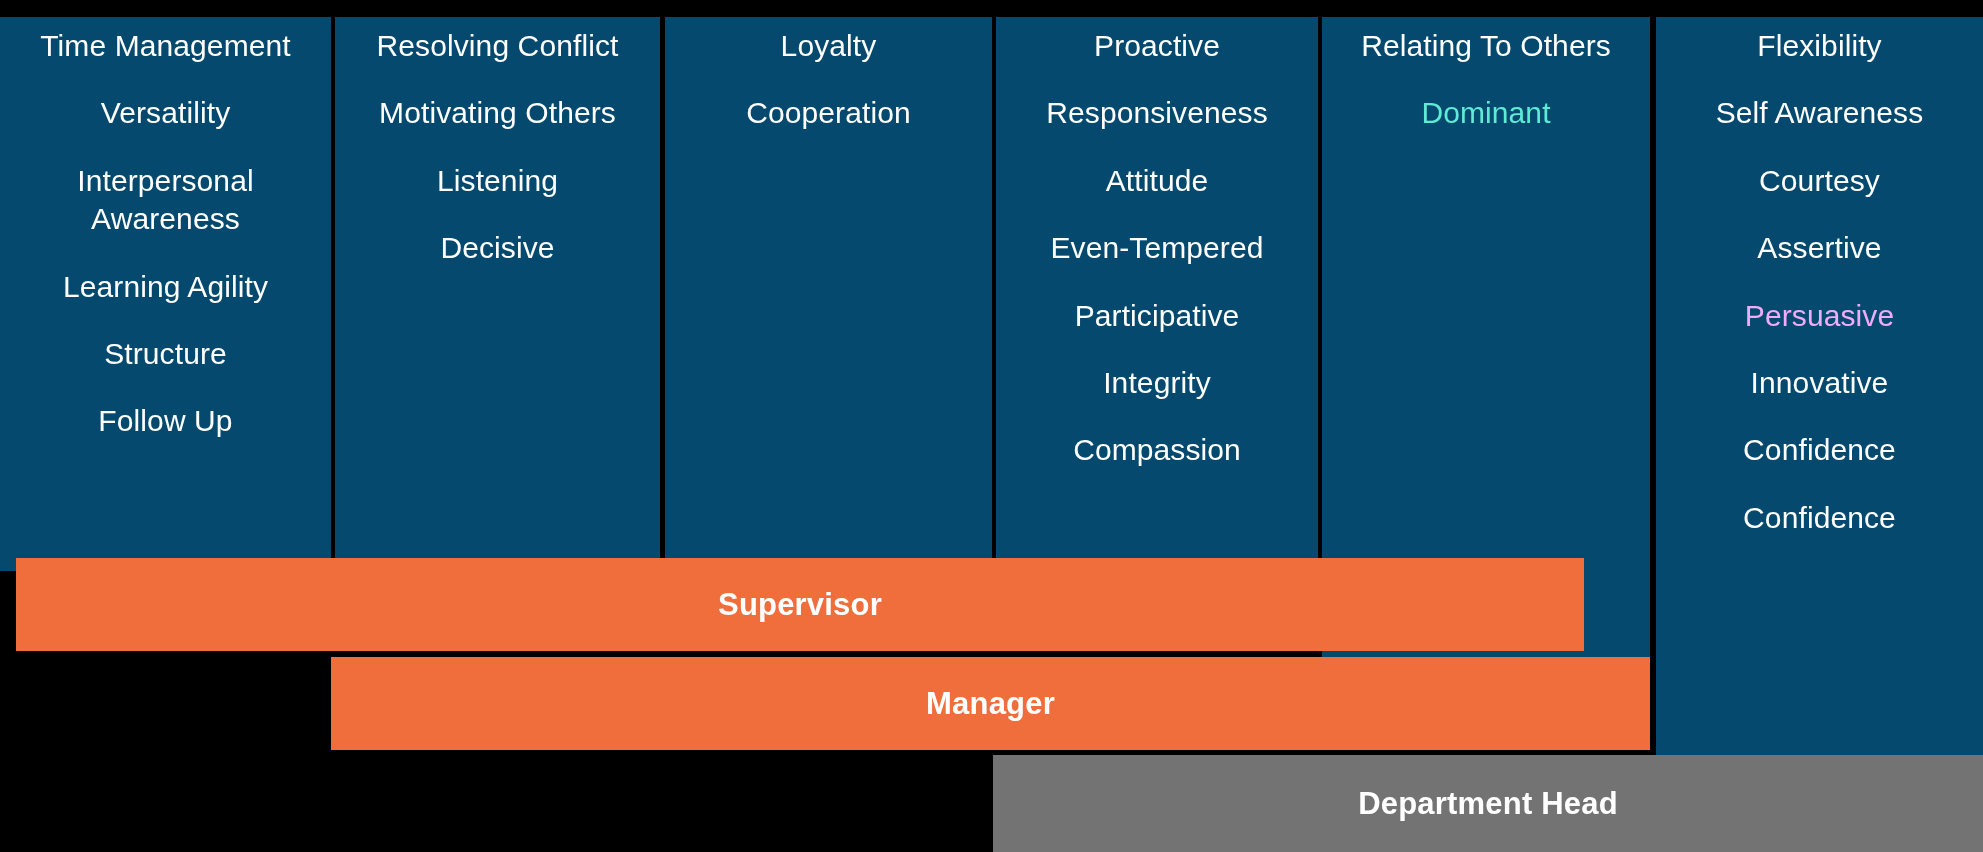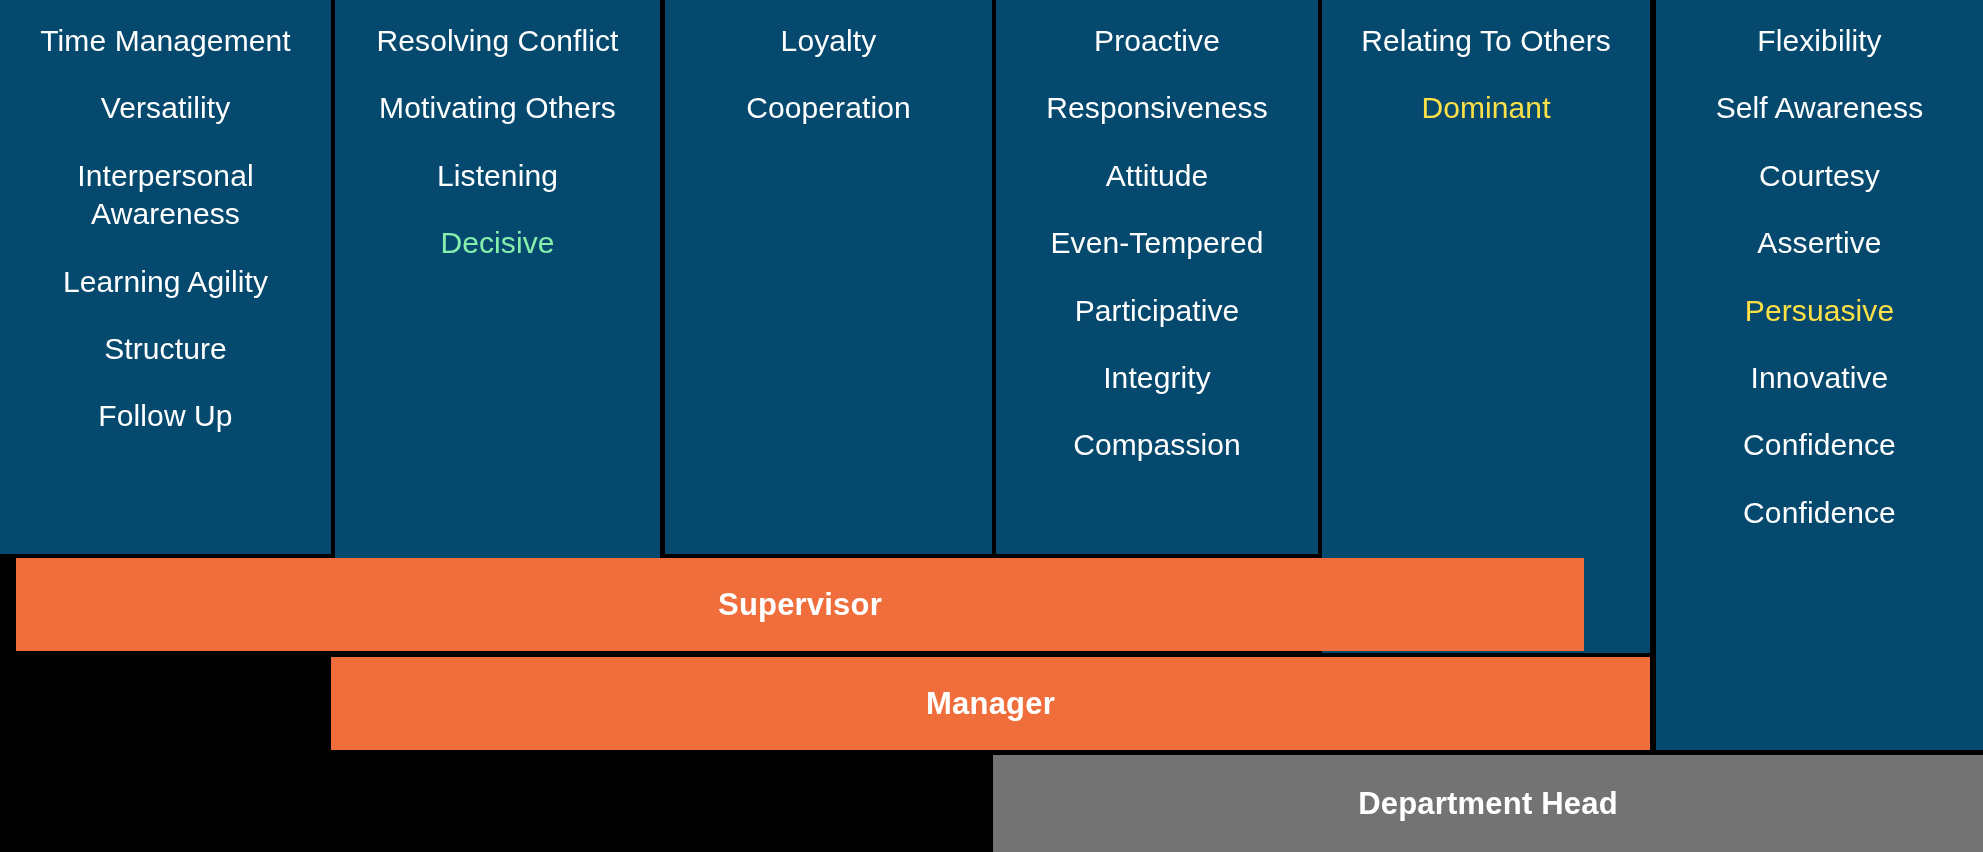--- a/index.html
+++ b/index.html
@@ -17,24 +17,25 @@
   #stage {
     position: relative;
     width: 1983px;
     height: 852px;
     background: #000000;
   }
   .col {
     position: absolute;
     background: #054A6E;
     box-sizing: border-box;
-    padding-top: 22px;
+    padding-top: 10px;
     display: flex;
     flex-direction: column;
     align-items: flex-start;
+    margin-top: 17px;
   }
   .skill {
     color: #FFFFFF;
     font-size: 30px;
     line-height: 1.28;
     text-align: center;
     font-weight: 400;
     width: 100%;
     box-sizing: border-box;
     padding: 0 8px;
@@ -81,49 +82,49 @@
     <div class="skill" style="color: rgb(255, 255, 255);">Interpersonal Awareness</div>
     <div class="skill" style="color: rgb(255, 255, 255);">Learning Agility</div>
     <div class="skill" style="color: rgb(255, 255, 255);">Structure</div>
     <div class="skill" style="color: rgb(255, 255, 255);">Follow Up</div>
   </div>
 
   <div class="col" id="col-1" style="background: rgb(5, 74, 110);">
     <div class="skill" style="color: rgb(255, 255, 255);">Resolving Conflict</div>
     <div class="skill" style="color: rgb(255, 255, 255);">Motivating Others</div>
     <div class="skill" style="color: rgb(255, 255, 255);">Listening</div>
-    <div class="skill" style="color: #86efac;">Decisive</div>
+    <div class="skill" style="color: #ffffff;">Decisive</div>
   </div>
 
   <div class="col" id="col-2" style="background: rgb(5, 74, 110);">
     <div class="skill" style="color: rgb(255, 255, 255);">Loyalty</div>
     <div class="skill" style="color: rgb(255, 255, 255);">Cooperation</div>
   </div>
 
   <div class="col" id="col-3" style="background: rgb(5, 74, 110);">
     <div class="skill" style="color: rgb(255, 255, 255);">Proactive</div>
     <div class="skill" style="color: rgb(255, 255, 255);">Responsiveness</div>
     <div class="skill" style="color: rgb(255, 255, 255);">Attitude</div>
     <div class="skill" style="color: rgb(255, 255, 255);">Even-Tempered</div>
     <div class="skill" style="color: rgb(255, 255, 255);">Participative</div>
     <div class="skill" style="color: rgb(255, 255, 255);">Integrity</div>
     <div class="skill" style="color: rgb(255, 255, 255);">Compassion</div>
   </div>
 
   <div class="col" id="col-4" style="background: rgb(5, 74, 110);">
     <div class="skill" style="color: rgb(255, 255, 255);">Relating To Others</div>
-    <div class="skill" style="color: #fde047;">Dominant</div>
+    <div class="skill" style="color: #5eead4;">Dominant</div>
   </div>
 
   <div class="col" id="col-5" style="background: rgb(5, 74, 110);">
     <div class="skill" style="color: rgb(255, 255, 255);">Flexibility</div>
     <div class="skill" style="color: rgb(255, 255, 255);">Self Awareness</div>
     <div class="skill" style="color: rgb(255, 255, 255);">Courtesy</div>
     <div class="skill" style="color: rgb(255, 255, 255);">Assertive</div>
-    <div class="skill" style="color: #fde047;">Persuasive</div>
+    <div class="skill" style="color: #f0abfc;">Persuasive</div>
     <div class="skill" style="color: rgb(255, 255, 255);">Innovative</div>
     <div class="skill" style="color: rgb(255, 255, 255);">Confidence</div>
     <div class="skill" style="color: rgb(255, 255, 255);">Confidence</div>
   </div>
 
   <div class="bar" id="bar-0" style="background: rgb(240, 110, 60);">
     <span class="bar-label" style="color: rgb(255, 255, 255);">Supervisor</span>
   </div>
 
   <div class="bar" id="bar-1" style="background: rgb(240, 110, 60);">

